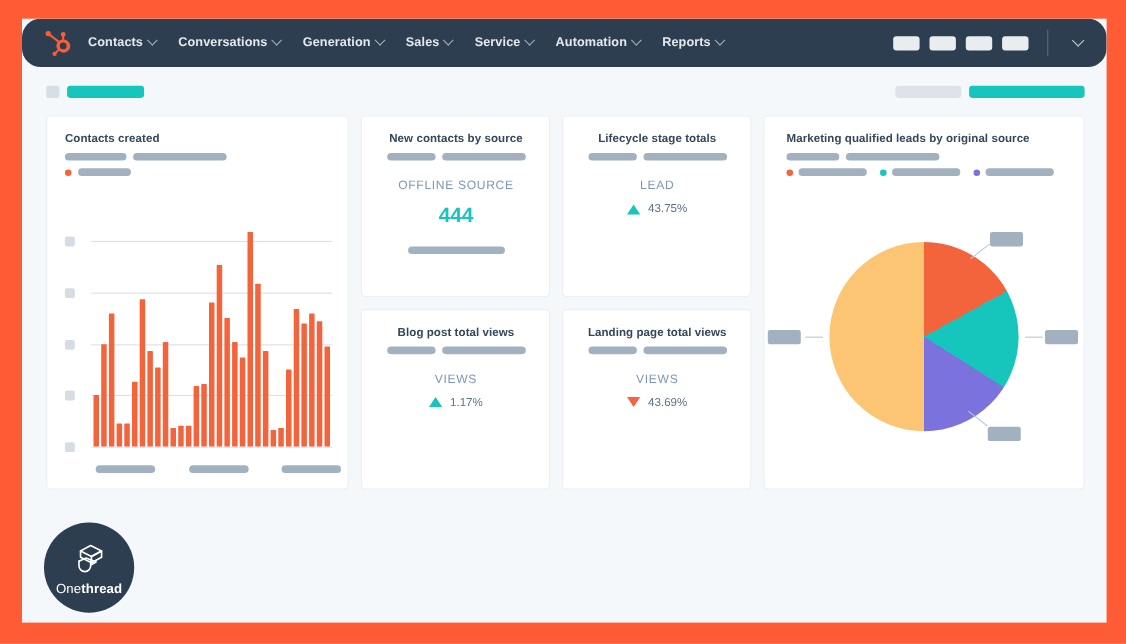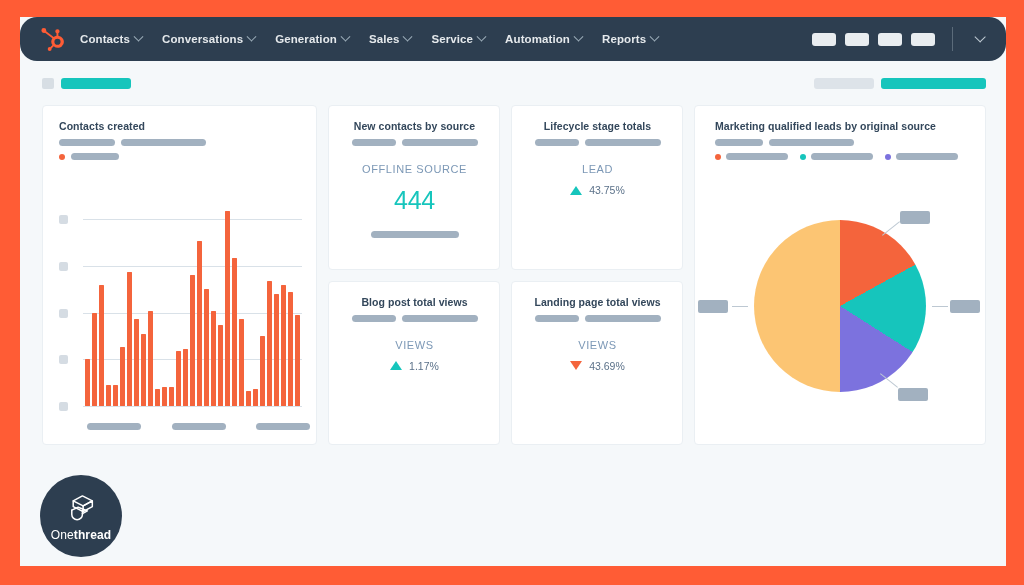--- a/index.html
+++ b/index.html
@@ -204,22 +204,22 @@
   .metric-card .card-title { display: block; }
   .metric-card .sub-phs { justify-content: center; }
   .metric-label {
     margin-top: 17px;
     font-size: 11px;
     color: #7C98B6;
     letter-spacing: .6px;
   }
   .metric-value {
     margin-top: 11px;
-    font-size: 25px;
-    font-weight: 400;
+    font-size: 19px;
+    font-weight: 700;
     color: #16C5BC;
     letter-spacing: -.2px;
   }
   .metric-delta {
     margin-top: 9px;
     display: flex; align-items: center; justify-content: center;
     gap: 7px;
     font-size: 10.5px;
     color: #5B7189;
   }

